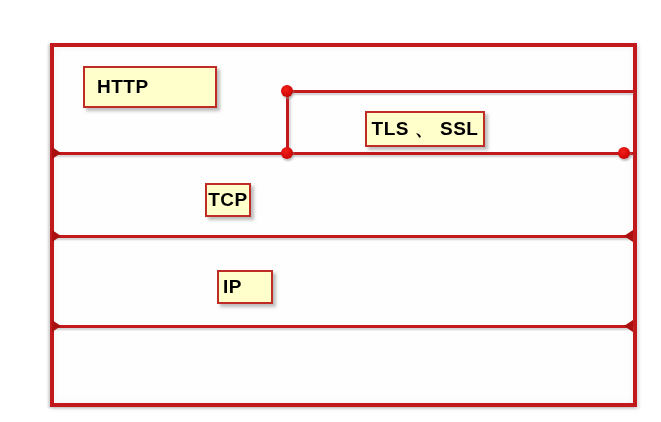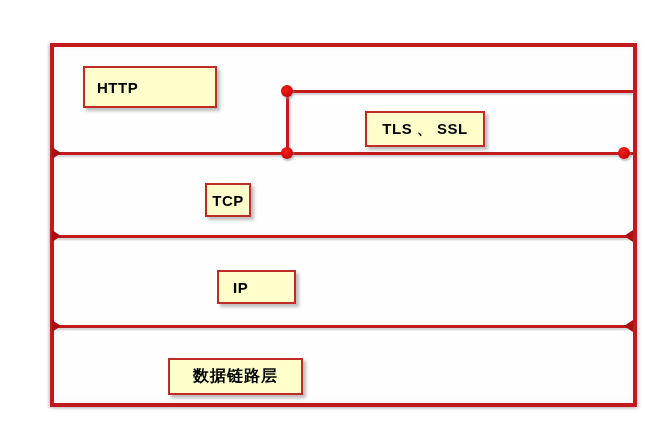--- a/index.html
+++ b/index.html
@@ -52,28 +52,28 @@
   .j2r{left:624px;top:230px;}
   .j3r{left:624px;top:320px;}
   
   .lbox{
     position:absolute;
     background:var(--box-fill);
     border:2px solid var(--box-border);
     box-shadow:3px 3px 3px rgba(125,125,125,.5);
     color:var(--text);
     display:flex;align-items:center;
-    font-size:15px;font-weight:700;letter-spacing:.5px;
+    font-size:19px;font-weight:700;letter-spacing:.5px;
     box-sizing:border-box;
   }
   .centered{justify-content:center;}
   .box-http{left:83px;top:66px;width:134px;height:42px;padding-left:12px;}
   .box-tls{left:365px;top:111px;width:120px;height:36px;}
   .box-tcp{left:205px;top:183px;width:46px;height:34px;}
-  .box-ip{left:217px;top:270px;width:79px;height:34px;padding-left:14px;}
+  .box-ip{left:217px;top:270px;width:56px;height:34px;padding-left:4px;}
   .box-dl{left:168px;top:358px;width:135px;height:37px;font-size:16px;letter-spacing:1px;}
 </style>
 </head>
 <body>
 
 <div id="canvas">
 
   <div class="frame"></div>
 
   <div class="hline div1"></div>
@@ -102,17 +102,14 @@
   </div>
 
   <div class="lbox box-tcp centered">
     <span>TCP</span>
   </div>
 
   <div class="lbox box-ip">
     <span>IP</span>
   </div>
 
-  <div class="lbox box-dl centered">
-    <span>数据链路层</span>
-  </div>
 
 </div>
 
 </body></html>

